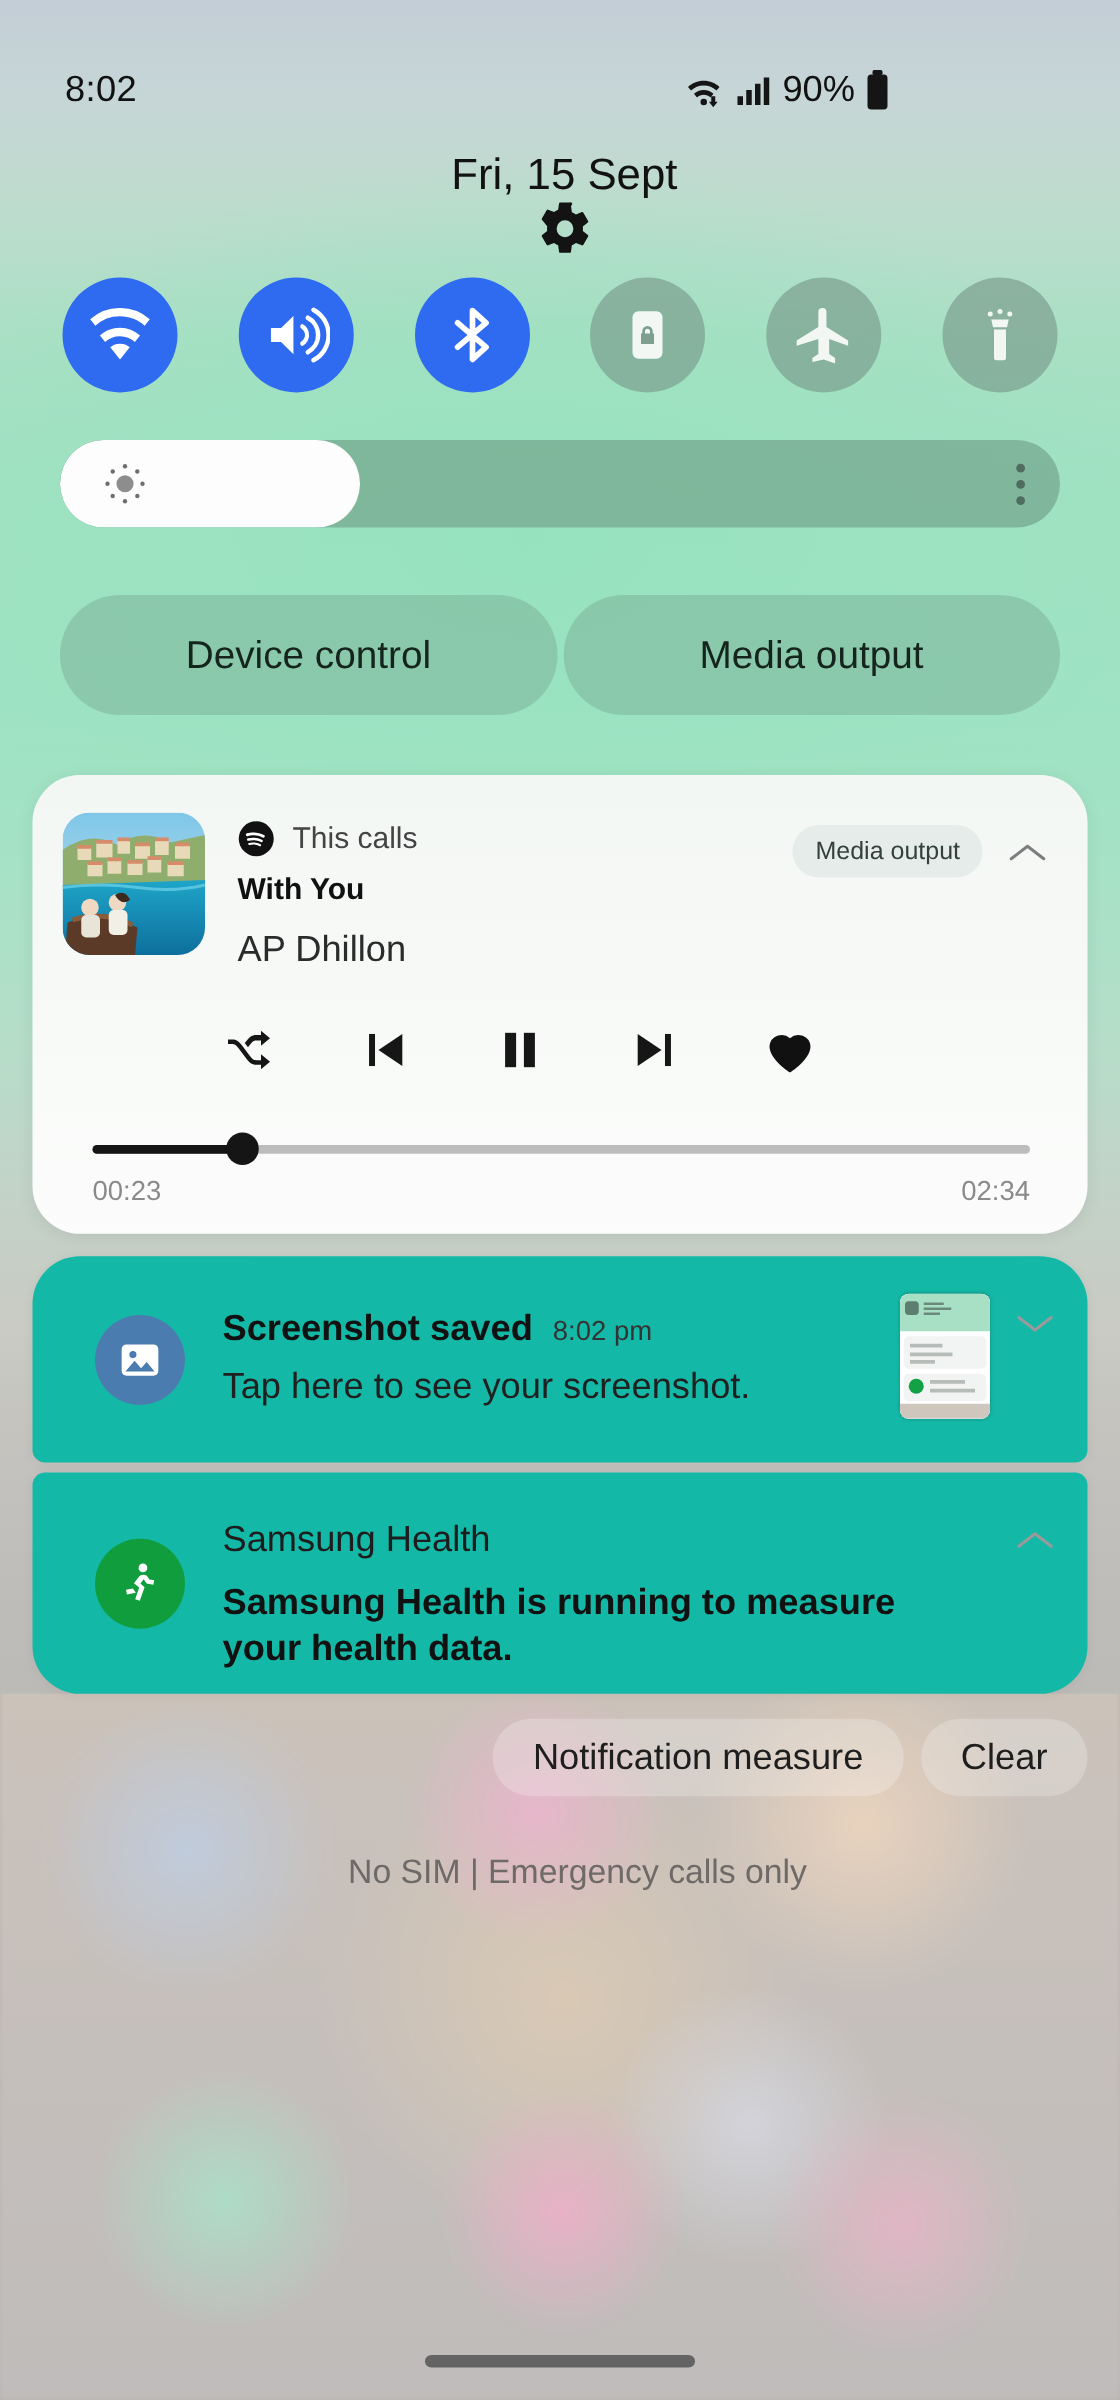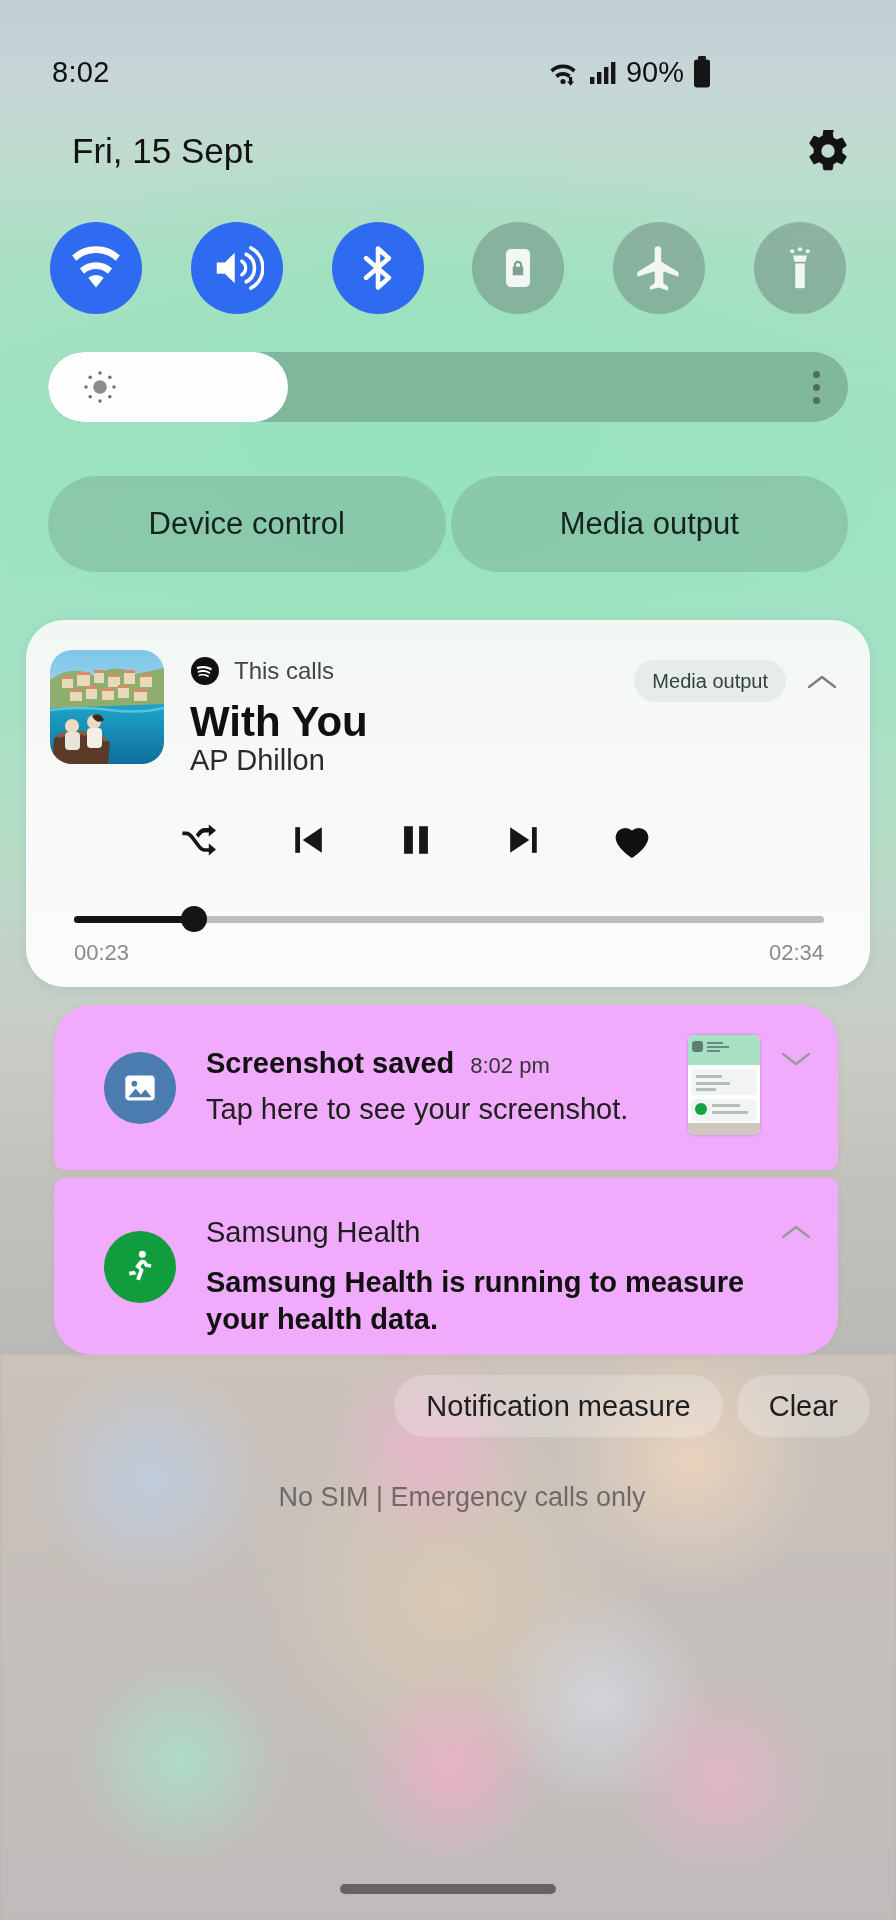--- a/index.html
+++ b/index.html
@@ -57,21 +57,22 @@
     padding:0 48px 0 52px;
   }
   #clock { font-size:29px; color:#111; letter-spacing:.3px; }
   #status-right { display:flex; align-items:center; gap:8px; }
   .battery-pct { font-size:29px; color:#111; margin-left:2px; }
 
   
   #daterow {
     position:absolute; left:0; top:120px; width:896px; height:62px;
     display:flex; align-items:center; justify-content:space-between;
-    padding:0 45px 0 72px;
+    padding:0 45px 0 52px;
+    flex-direction:column;
   }
   #date-text { font-size:35px; color:#121212; }
 
   
   #toggles {
     position:absolute; left:50px; top:218px; width:796px; height:100px;
     display:flex; justify-content:space-between; align-items:center;
   }
   .toggle {
     width:92px; height:92px; border-radius:50%;
@@ -120,21 +121,21 @@
     position:absolute; left:24px; top:30px; width:114px; height:114px;
     border-radius:22px; overflow:hidden;
   }
   #media-app-row {
     position:absolute; left:164px; top:36px;
     display:flex; align-items:center; gap:14px;
   }
   #media-app-name { font-size:24px; color:#444; }
   #media-title {
     position:absolute; left:164px; top:78px;
-    font-size:42px; font-weight:bold; color:#101010;
+    font-size:24px; font-weight:bold; color:#101010;
   }
   #media-artist {
     position:absolute; left:164px; top:124px;
     font-size:29px; color:#2b2b2b;
   }
   #media-output-chip {
     position:absolute; right:84px; top:40px;
     height:42px; padding:0 18px; border-radius:21px;
     background:#e6ecea; display:flex; align-items:center;
     font-size:20px; color:#33403b;
@@ -164,24 +165,23 @@
     width:26px; height:26px; border-radius:50%; background:#151515;
   }
   #time-row {
     position:absolute; left:48px; top:320px; width:750px;
     display:flex; justify-content:space-between;
     font-size:22px; color:#8a8a8a;
   }
 
   
   .notif {
-    position:absolute; left:26px; width:784px;
-    background:#f0abfc;
+    position:absolute; left:26px; width:844px;
+    background:#14b8a6;
     box-shadow:0 1px 9px rgba(0,0,0,.05);
-    margin-left:28px;
   }
   #notif-screenshot { top:1005px; height:165px; border-radius:38px 38px 10px 10px; }
   #notif-health     { top:1178px; height:177px; border-radius:10px 10px 38px 38px; }
 
   .notif-icon {
     position:absolute; left:50px; top:50%; transform:translateY(-50%);
     width:72px; height:72px; border-radius:50%;
     display:flex; align-items:center; justify-content:center;
   }
   .notif-icon.blue  { background:#4a7caf; }

